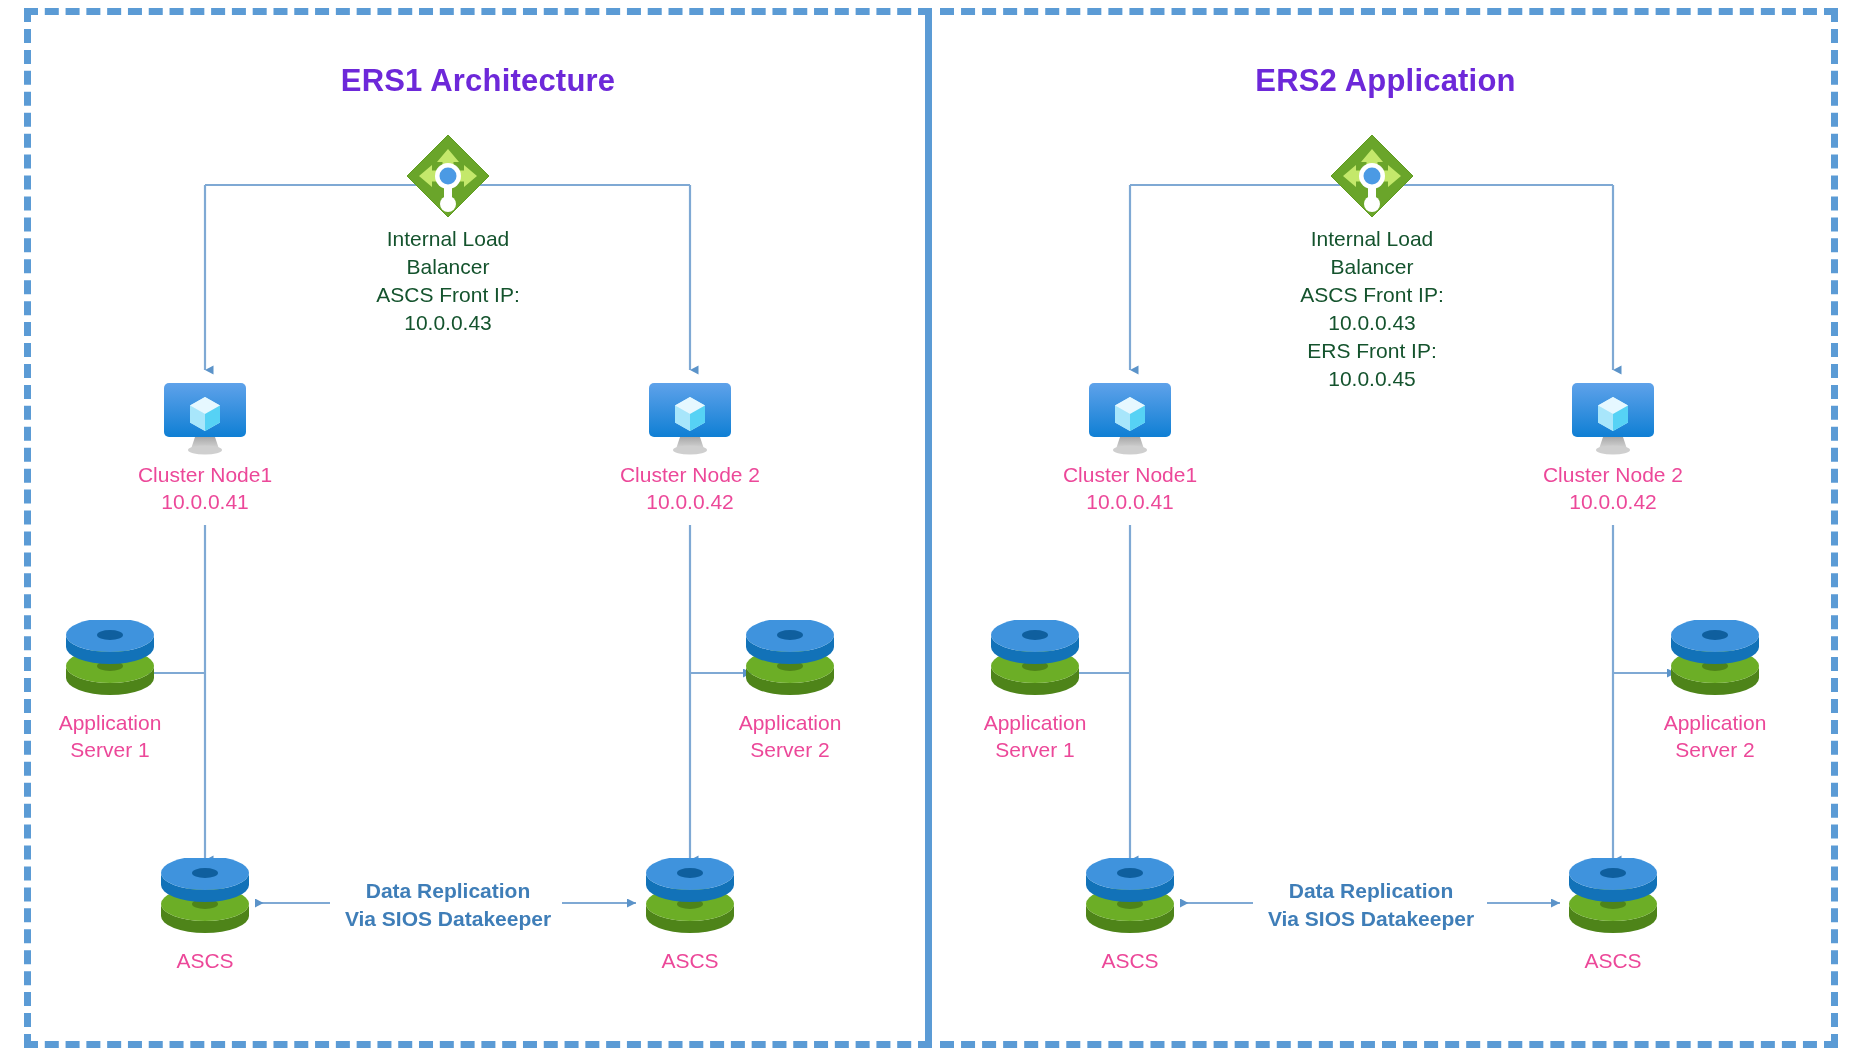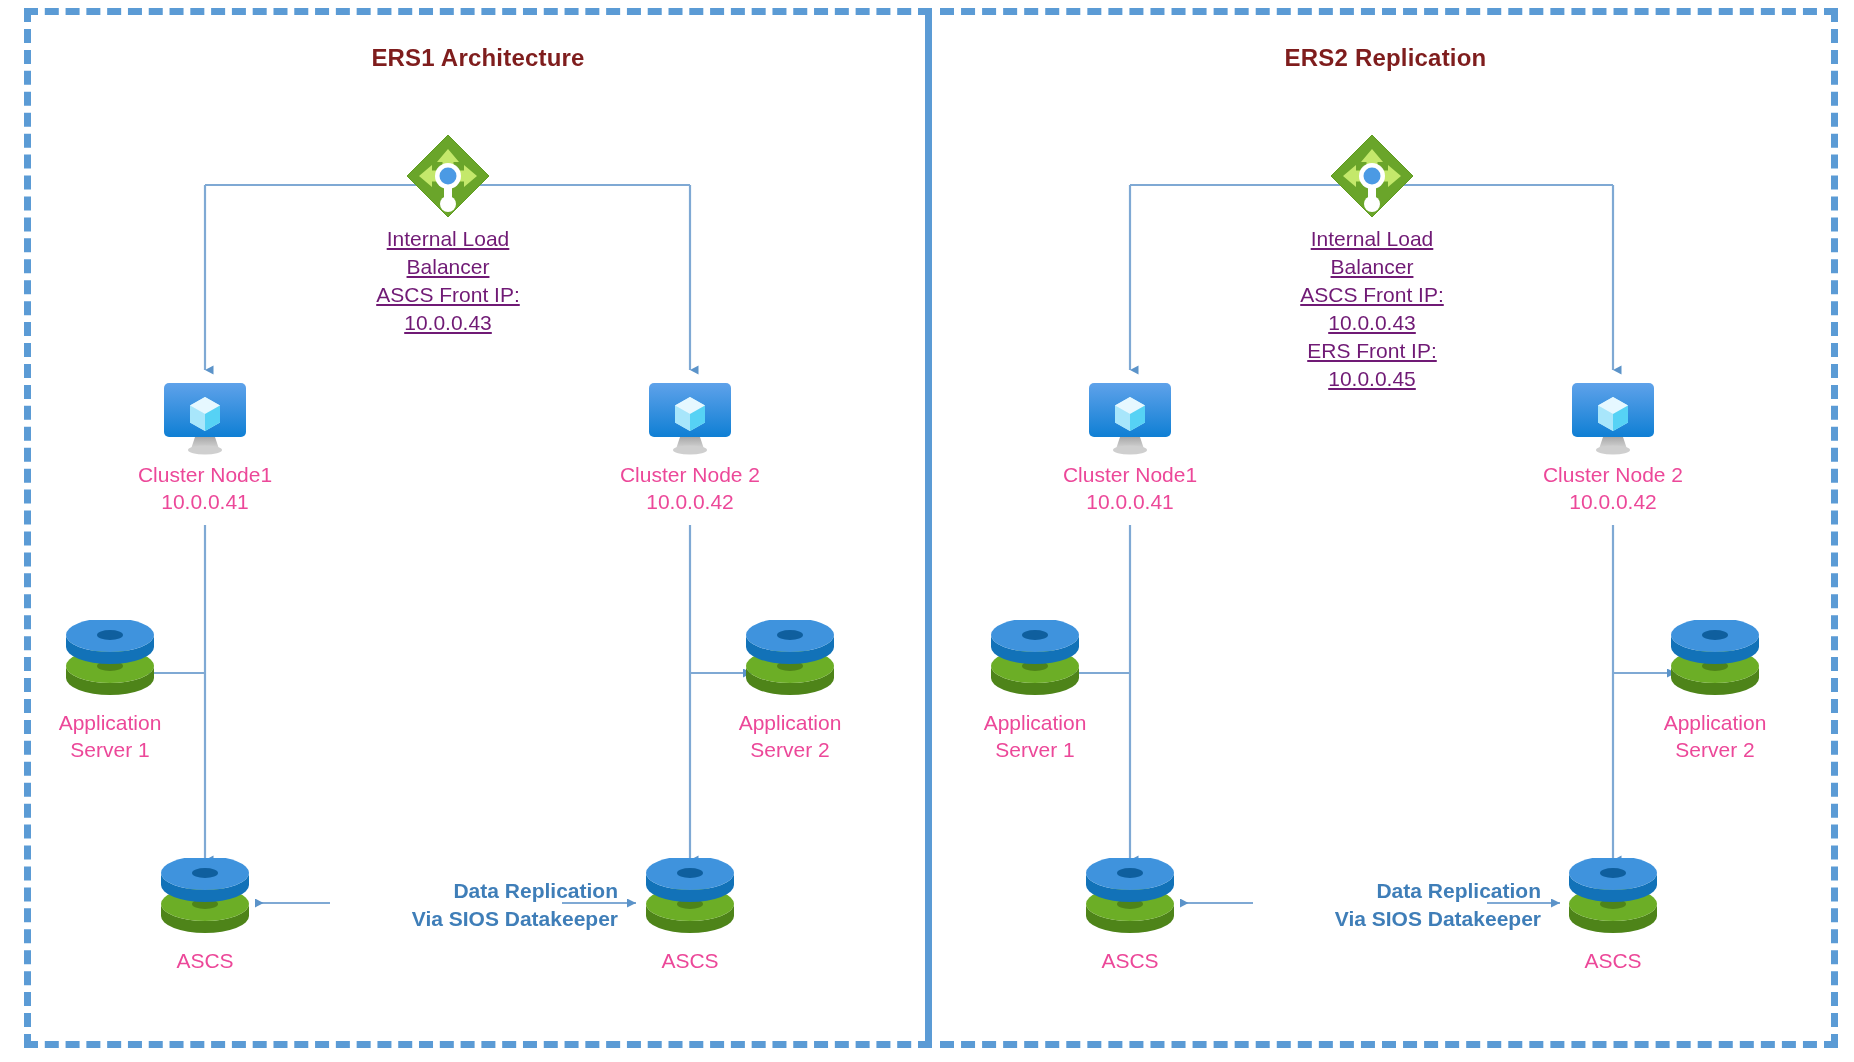--- a/index.html
+++ b/index.html
@@ -37,49 +37,48 @@
     border-bottom: 7px dashed #5b9bd5;
     border-right: 7px dashed #5b9bd5;
     border-left: none;
   }
 
   
   .panel-title {
     position: absolute;
     width: 100%;
     text-align: center;
-    top: 29px;
-    font-size: 24px;
+    top: 48px;
+    font-size: 31px;
     font-weight: bold;
-    color: #7f1d1d;
+    color: #6d28d9;
     letter-spacing: 0.2px;
   }
 
   
   .node {
     position: absolute;
     text-align: center;
   }
   .node-label {
     font-size: 21px;
     color: #ec4899;
     line-height: 1.28;
     white-space: pre-line;
     margin-top: 4px;
   }
   .lb-label {
     font-size: 21px;
-    color: #701a75;
+    color: #14532d;
     line-height: 1.33;
     white-space: pre-line;
     width: 300px;
     margin-left: -150px;
     left: 50%;
     position: relative;
-    text-decoration: underline;
   }
 
   
   .lb-icon {
     position: relative;
     width: 86px;
     height: 92px;
     margin: 0 auto;
   }
 
@@ -103,21 +102,21 @@
   #wires {
     position: absolute;
     left: 0; top: 0;
     width: 1854px; height: 1062px;
     pointer-events: none;
   }
 
   
   .repl-caption {
     position: absolute;
-    text-align: right;
+    text-align: center;
     font-size: 21px;
     font-weight: bold;
     color: #3f7eb8;
     line-height: 1.33;
     white-space: pre-line;
     width: 340px;
   }
 </style>
 </head>
 <body>
@@ -170,21 +169,21 @@
       <path d="M1253,903 L1180,903" marker-end="url(#arrLeft)"></path>
       <path d="M1487,903 L1560,903" marker-end="url(#arrRight)"></path>
     </g>
   </svg>
 
   <div class="panel panel-left">
     <div class="panel-title">ERS1 Architecture</div>
   </div>
 
   <div class="panel panel-right">
-    <div class="panel-title">ERS2 Replication</div>
+    <div class="panel-title">ERS2 Application</div>
   </div>
 
   <div class="node" style="left:448px; top:133px; width:0;">
     <div class="lb-icon" style="margin-left:-43px;">
       <svg viewBox="0 0 86 92" width="86" height="92" xmlns="http://www.w3.org/2000/svg">
         <path d="M43 2 L84 43 L43 84 L2 43 Z" fill="#6aa52a"></path>
         <path d="M43 2 L84 43 L43 84 L2 43 Z" fill="none" stroke="#5f9c20" stroke-width="1"></path>
 
         <path d="M43 16 L54 29 L48.5 29 L48.5 45 L37.5 45 L37.5 29 L32 29 Z" fill="#c4e86b"></path>
 

